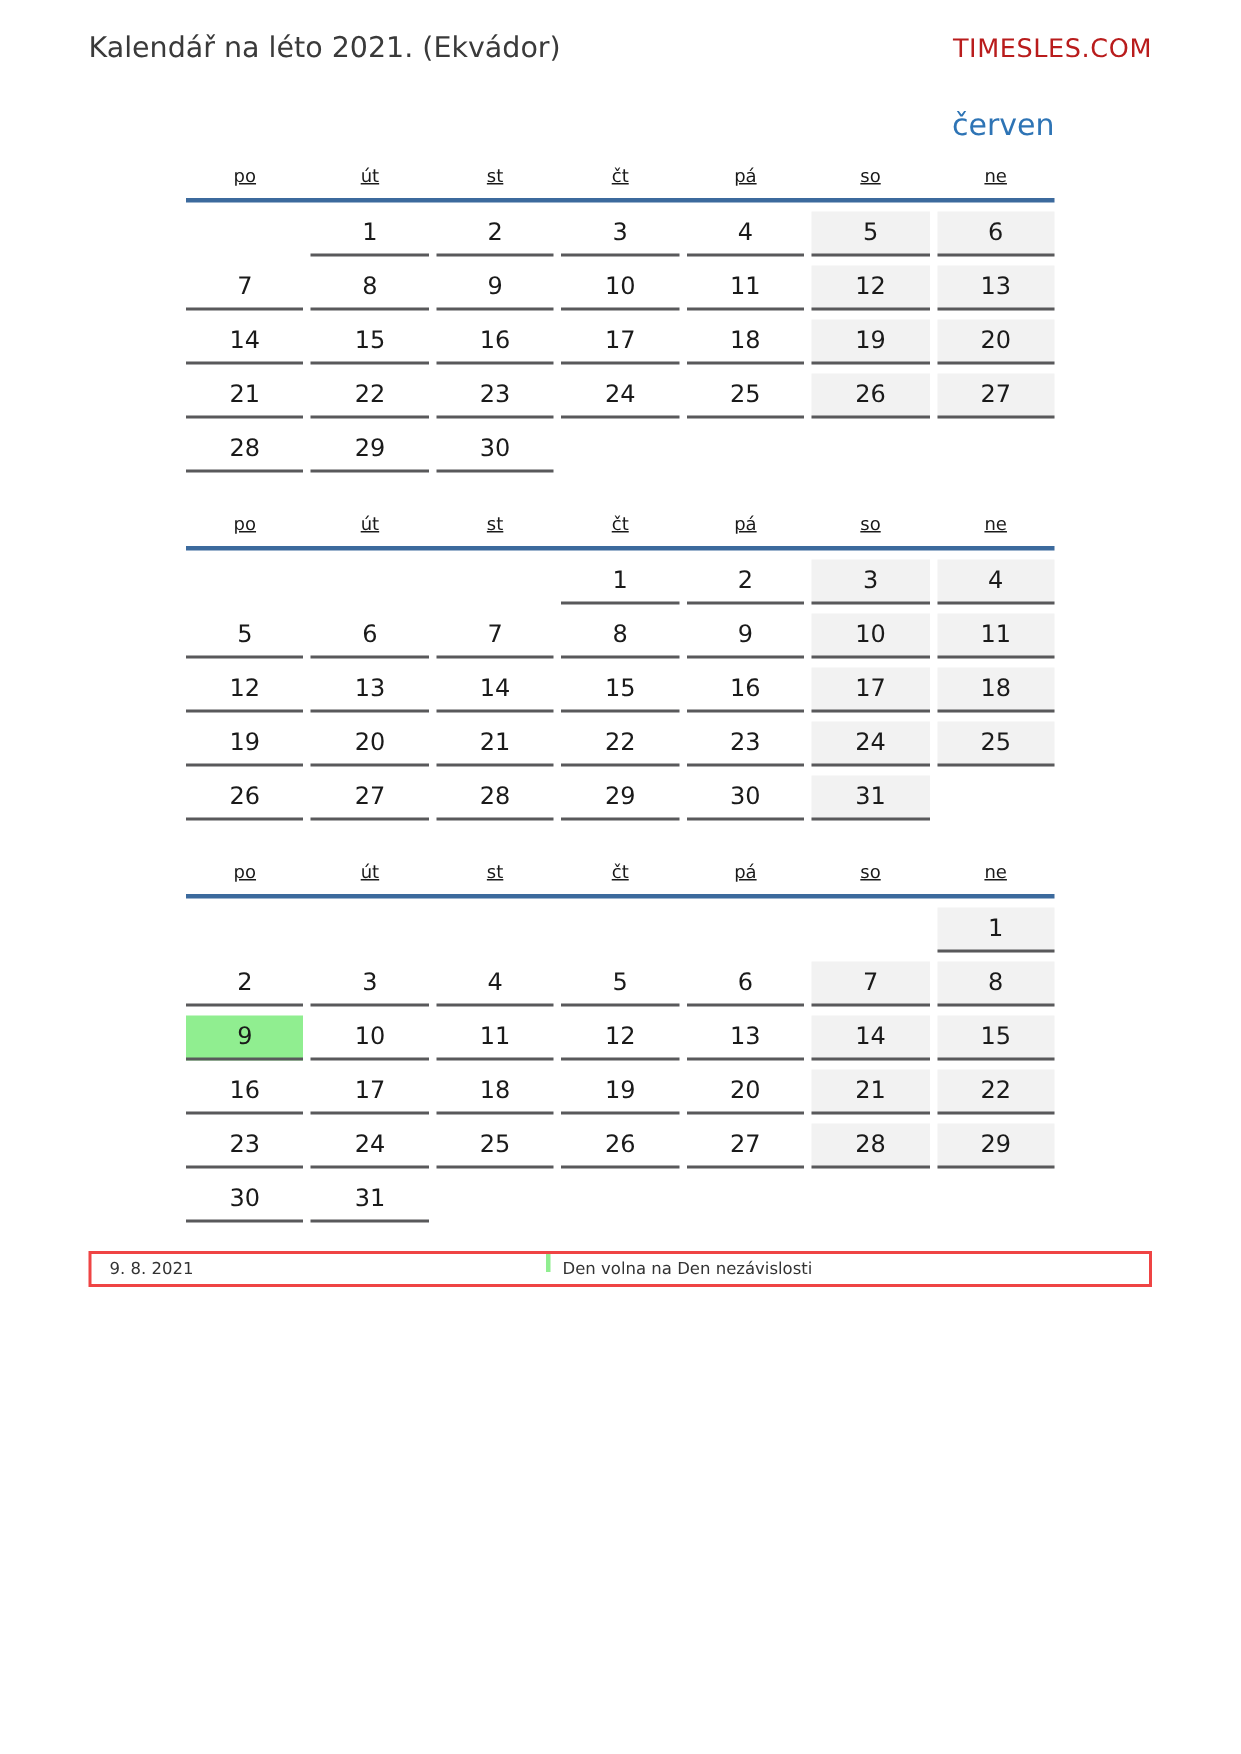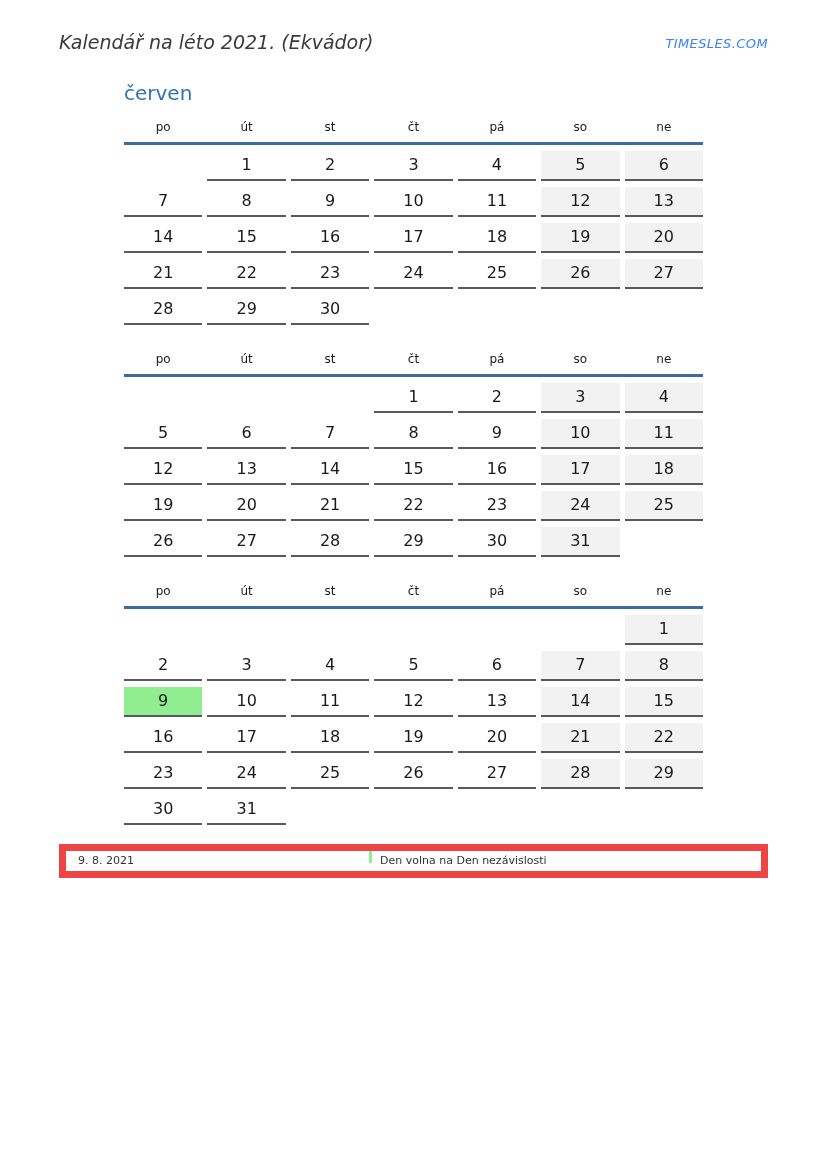--- a/index.html
+++ b/index.html
@@ -7,63 +7,63 @@
     width: 827px; height: 1169px;
     background: #ffffff;
     font-family: "DejaVu Sans", "Liberation Sans", sans-serif;
     color: #1a1a1a;
     overflow: hidden;
   }
   .page { position: relative; width: 827px; height: 1169px; }
 
   
   .page-header {
-    padding: 31px 59px 0 59px;
+    padding: 21px 59px 0 59px;
     display: flex;
     justify-content: space-between;
-    align-items: flex-end;
-    font-style: italic;
+    align-items: flex-start;
   }
   .page-title {
     font-size: 19px;
     line-height: 22px;
     color: #3a3a3a;
     font-weight: 400;
   }
   .site-link {
-    font-size: 13px;
+    font-size: 17px;
     line-height: 18px;
     margin-top: 3px;
-    color: #3b82f6;
+    color: #b91c1c;
     letter-spacing: 0.4px;
     text-decoration: none;
     cursor: pointer;
   }
 
   
   .months { margin-top: 30px; }
   .month { width: 579px; margin: 0 auto; }
   .month + .month { margin-top: 27px; }
   .month-title {
     margin: 0 0 17px 0;
     font-size: 20px;
     line-height: 20px;
     font-weight: 400;
-    text-align: left;
+    text-align: right;
     color: #2e74b5;
   }
   .weekday-row {
     display: grid;
     grid-template-columns: repeat(7, 1fr);
     column-gap: 5px;
     padding-bottom: 7px;
     font-size: 12px;
     line-height: 15px;
     text-align: center;
     color: #1a1a1a;
+    text-decoration: underline;
   }
   .header-rule { height: 3px; background: #3c6a9d; }
   .days-grid {
     margin-top: 6px;
     display: grid;
     grid-template-columns: repeat(7, 1fr);
     column-gap: 5px;
     row-gap: 6px;
   }
   .cell {
@@ -74,21 +74,21 @@
   }
   .cell.day { border-bottom: 2px solid #59595b; }
   .cell.weekend { background: #f2f2f2; }
   .cell.holiday { background: #90ee90; }
 
   
   .page-footer {
     position: relative;
     margin: 19px 59px 0 59px;
     height: 20px;
-    border: 7px solid #ef4444;
+    border: 2px solid #ef4444;
     font-size: 11px;
     line-height: 20px;
     color: #333333;
   }
   .footer-date { margin-left: 12px; }
   .legend {
     position: absolute;
     left: 303px;
     top: 0;
     height: 20px;

